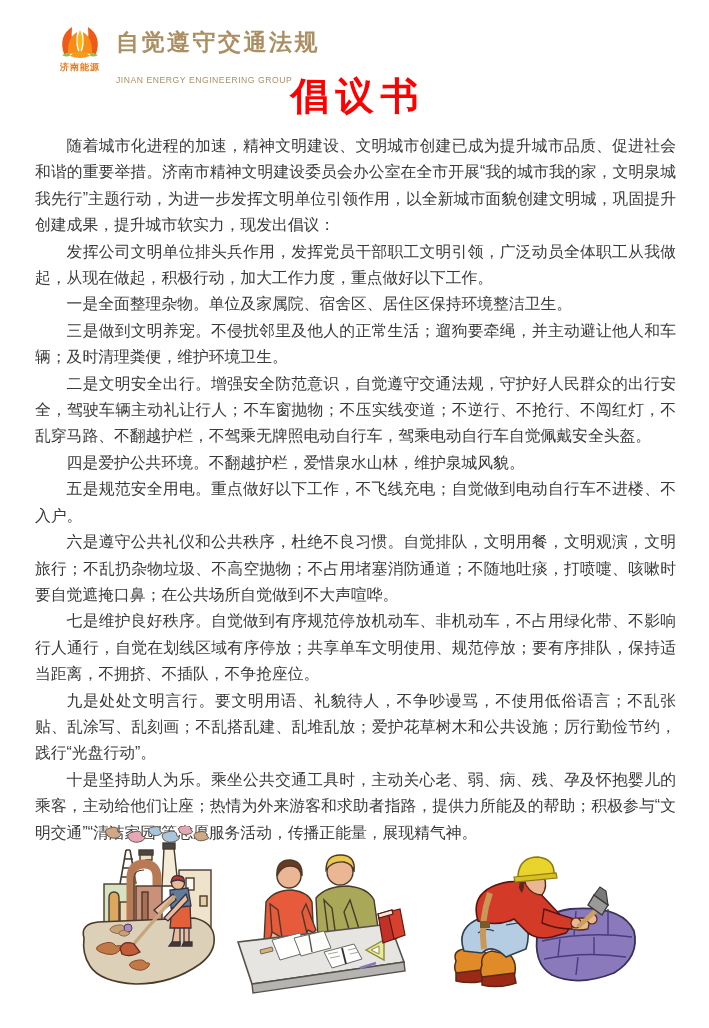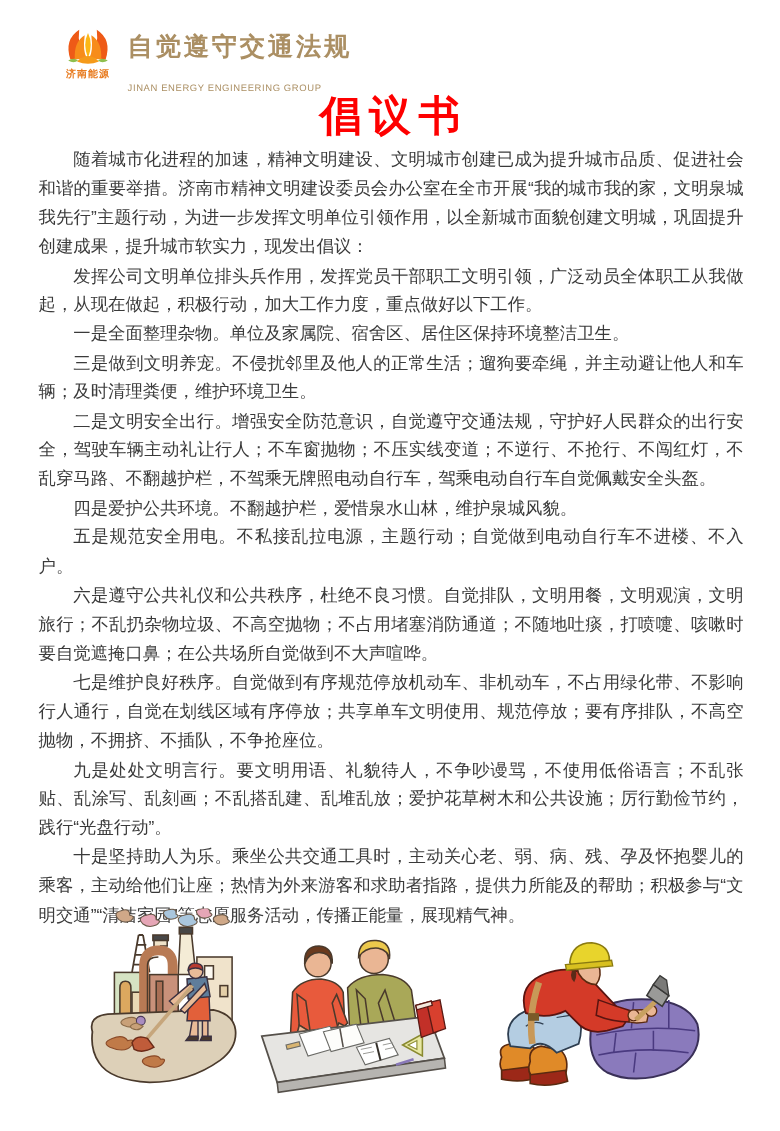--- a/index.html
+++ b/index.html
@@ -11,21 +11,21 @@
   }
   
   .logo-row { position:absolute; top:24px; left:56px; display:flex; align-items:flex-start; }
   .logo-mark { width:48px; display:flex; flex-direction:column; align-items:center; }
   .logo-caption { margin-top:1px; color:#e87b1f; font-size:9px; font-weight:bold; letter-spacing:1px; white-space:nowrap; }
   .company-block { margin-left:12px; padding-top:7px; }
   .company-cn { color:#ab8f63; font-size:23px; font-weight:bold; letter-spacing:2.5px; line-height:1; white-space:nowrap; }
   .company-en { color:#ab8f63; font-size:8.6px; letter-spacing:0.55px; margin-top:21px; white-space:nowrap; }
   
   .doc-title {
-    position:absolute; top:84px; left:0; width:100%;
+    position:absolute; top:74px; left:0; width:100%;
     text-align:center; color:#fe0000; font-size:38px; font-weight:bold;
     letter-spacing:7px; text-indent:7px; line-height:1.2;
   }
   
   .body-text {
     position:absolute; top:133px; left:35px; width:641px;
     font-size:15.8px; line-height:26.4px; color:#3a3a3a;
     text-align:justify;
   }
   .body-text p { margin:0; text-indent:2em; }
@@ -64,23 +64,23 @@
 
   <div class="doc-title">倡议书</div>
 
   <div class="body-text">
     <p>随着城市化进程的加速，精神文明建设、文明城市创建已成为提升城市品质、促进社会和谐的重要举措。济南市精神文明建设委员会办公室在全市开展“我的城市我的家，文明泉城我先行”主题行动，为进一步发挥文明单位引领作用，以全新城市面貌创建文明城，巩固提升创建成果，提升城市软实力，现发出倡议：</p>
     <p>发挥公司文明单位排头兵作用，发挥党员干部职工文明引领，广泛动员全体职工从我做起，从现在做起，积极行动，加大工作力度，重点做好以下工作。</p>
     <p>一是全面整理杂物。单位及家属院、宿舍区、居住区保持环境整洁卫生。</p>
     <p>三是做到文明养宠。不侵扰邻里及他人的正常生活；遛狗要牵绳，并主动避让他人和车辆；及时清理粪便，维护环境卫生。</p>
     <p>二是文明安全出行。增强安全防范意识，自觉遵守交通法规，守护好人民群众的出行安全，驾驶车辆主动礼让行人；不车窗抛物；不压实线变道；不逆行、不抢行、不闯红灯，不乱穿马路、不翻越护栏，不驾乘无牌照电动自行车，驾乘电动自行车自觉佩戴安全头盔。</p>
     <p>四是爱护公共环境。不翻越护栏，爱惜泉水山林，维护泉城风貌。</p>
-    <p>五是规范安全用电。不私接乱拉电源，主题行动；自觉做到电动自行车不进楼、不入户。</p>
+    <p>五是规范安全用电。重点做好以下工作，不飞线充电；自觉做到电动自行车不进楼、不入户。</p>
     <p>六是遵守公共礼仪和公共秩序，杜绝不良习惯。自觉排队，文明用餐，文明观演，文明旅行；不乱扔杂物垃圾、不高空抛物；不占用堵塞消防通道；不随地吐痰，打喷嚏、咳嗽时要自觉遮掩口鼻；在公共场所自觉做到不大声喧哗。</p>
-    <p>七是维护良好秩序。自觉做到有序规范停放机动车、非机动车，不占用绿化带、不影响行人通行，自觉在划线区域有序停放；共享单车文明使用、规范停放；要有序排队，不高空抛物，不拥挤、不插队，不争抢座位。</p>
+    <p>七是维护良好秩序。自觉做到有序规范停放机动车、非机动车，不占用绿化带、不影响行人通行，自觉在划线区域有序停放；共享单车文明使用、规范停放；要有序排队，保持适当距离，不拥挤、不插队，不争抢座位。</p>
     <p>九是处处文明言行。要文明用语、礼貌待人，不争吵谩骂，不使用低俗语言；不乱张贴、乱涂写、乱刻画；不乱搭乱建、乱堆乱放；爱护花草树木和公共设施；厉行勤俭节约，践行“光盘行动”。</p>
     <p>十是坚持助人为乐。乘坐公共交通工具时，主动关心老、弱、病、残、孕及怀抱婴儿的乘客，主动给他们让座；热情为外来游客和求助者指路，提供力所能及的帮助；积极参与“文明交通”“清洁家园”等志愿服务活动，传播正能量，展现精气神。</p>
   </div>
 
   <div class="illustrations">
 
     <div class="illus illus-clean">
       <svg width="148" height="162" viewBox="0 0 148 162">
 
         <g stroke="#6a5a4a" stroke-width="1" fill="#cfa888">

